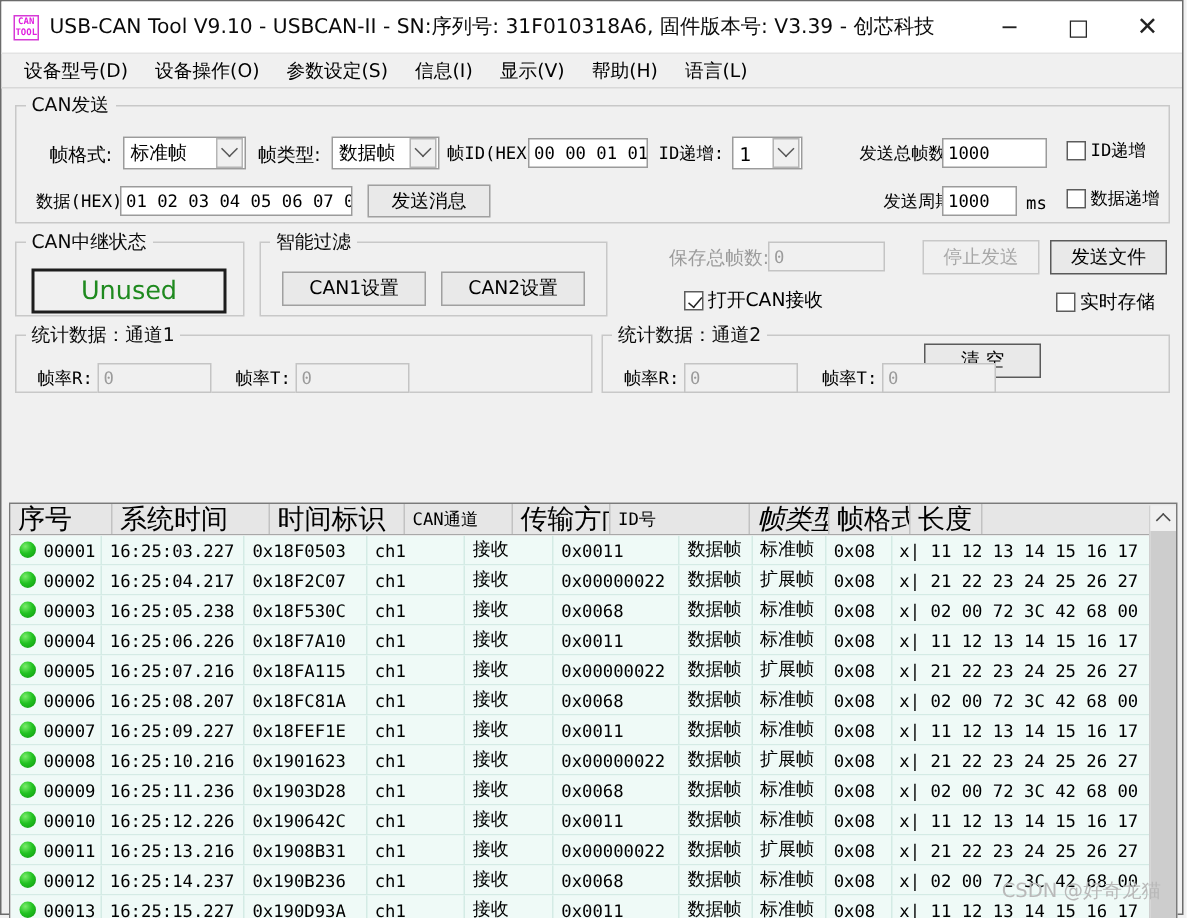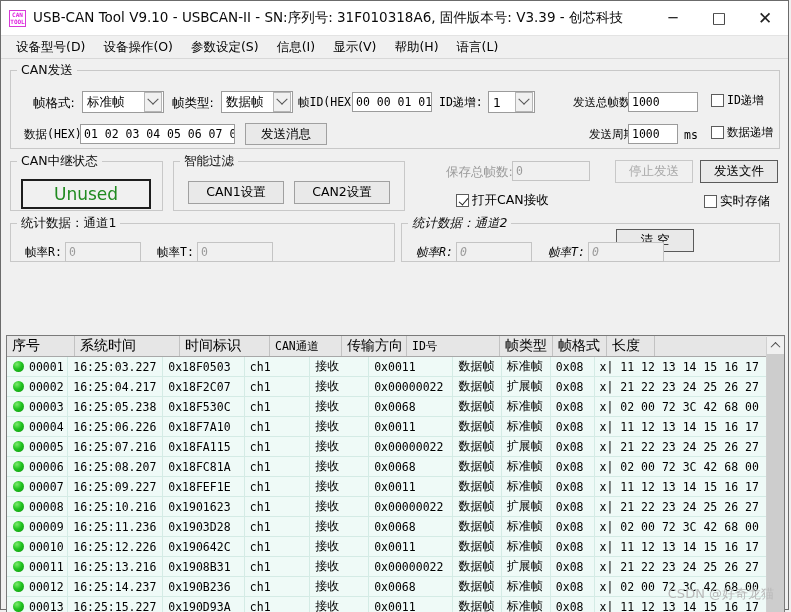--- a/index.html
+++ b/index.html
@@ -179,21 +179,21 @@
     display:flex;flex-direction:column;
   }
   .thead{
     display:flex;
     height:20px;min-height:20px;
     background:#e6e6e6;
     border-bottom:1px solid #a8a8a8;
     position:relative;
   }
   .th{
-    font-size:14px;
+    font-size:18px;
     color:#000;
     padding-left:5px;
     display:flex;align-items:center;
     border-right:1px solid #c2c2c2;
     box-sizing:border-box;
     white-space:nowrap;
     overflow:hidden;
   }
   .th.mono{font-family:"DejaVu Sans Mono","Liberation Mono",monospace;font-size:11.5px;}
   .tbody{
@@ -373,38 +373,38 @@
     </div>
 
     <fieldset class="grp" style="left:9px;top:156px;width:385px;height:47px;">
       <legend>统计数据：通道1</legend>
       <div class="lbl mono" style="position:absolute;left:14px;top:13px;">帧率R:</div>
       <div class="tf dis" style="position:absolute;left:54px;top:10px;width:76px;">0</div>
       <div class="lbl mono" style="position:absolute;left:146px;top:13px;">帧率T:</div>
       <div class="tf dis" style="position:absolute;left:186px;top:10px;width:76px;">0</div>
     </fieldset>
 
-    <fieldset class="grp" style="left:400px;top:156px;width:379px;height:47px;font-style:italic;">
+    <fieldset class="grp" style="left:400px;top:156px;width:379px;height:47px;">
       <legend>统计数据：通道2</legend>
       <div class="lbl mono" style="position:absolute;left:14px;top:13px;">帧率R:</div>
       <div class="tf dis" style="position:absolute;left:54px;top:10px;width:76px;">0</div>
       <div class="lbl mono" style="position:absolute;left:146px;top:13px;">帧率T:</div>
       <div class="tf dis" style="position:absolute;left:186px;top:10px;width:76px;">0</div>
     </fieldset>
 
     <div class="table-wrap">
 
       <div class="thead" id="thead">
           <div class="th" style="width: 68px;">序号</div>
           <div class="th" style="width: 105px;">系统时间</div>
           <div class="th" style="width: 90px;">时间标识</div>
           <div class="th mono" style="width: 72px;">CAN通道</div>
           <div class="th" style="width: 65px;">传输方向</div>
           <div class="th mono" style="width: 93px;">ID号</div>
-          <div class="th" style="width: 53px;">帧类型</div>
+          <div class="th" style="width: 53px; font-style: italic;">帧类型</div>
           <div class="th" style="width: 54px;">帧格式</div>
           <div class="th" style="width: 48px;">长度</div>
         </div>
 
       <div class="tbody" id="tbody">
           <div class="trow">
             <div class="td" style="width: 68px; padding-left: 0px;">
               <span class="dot"></span>
               <span>00001</span>
             </div>

